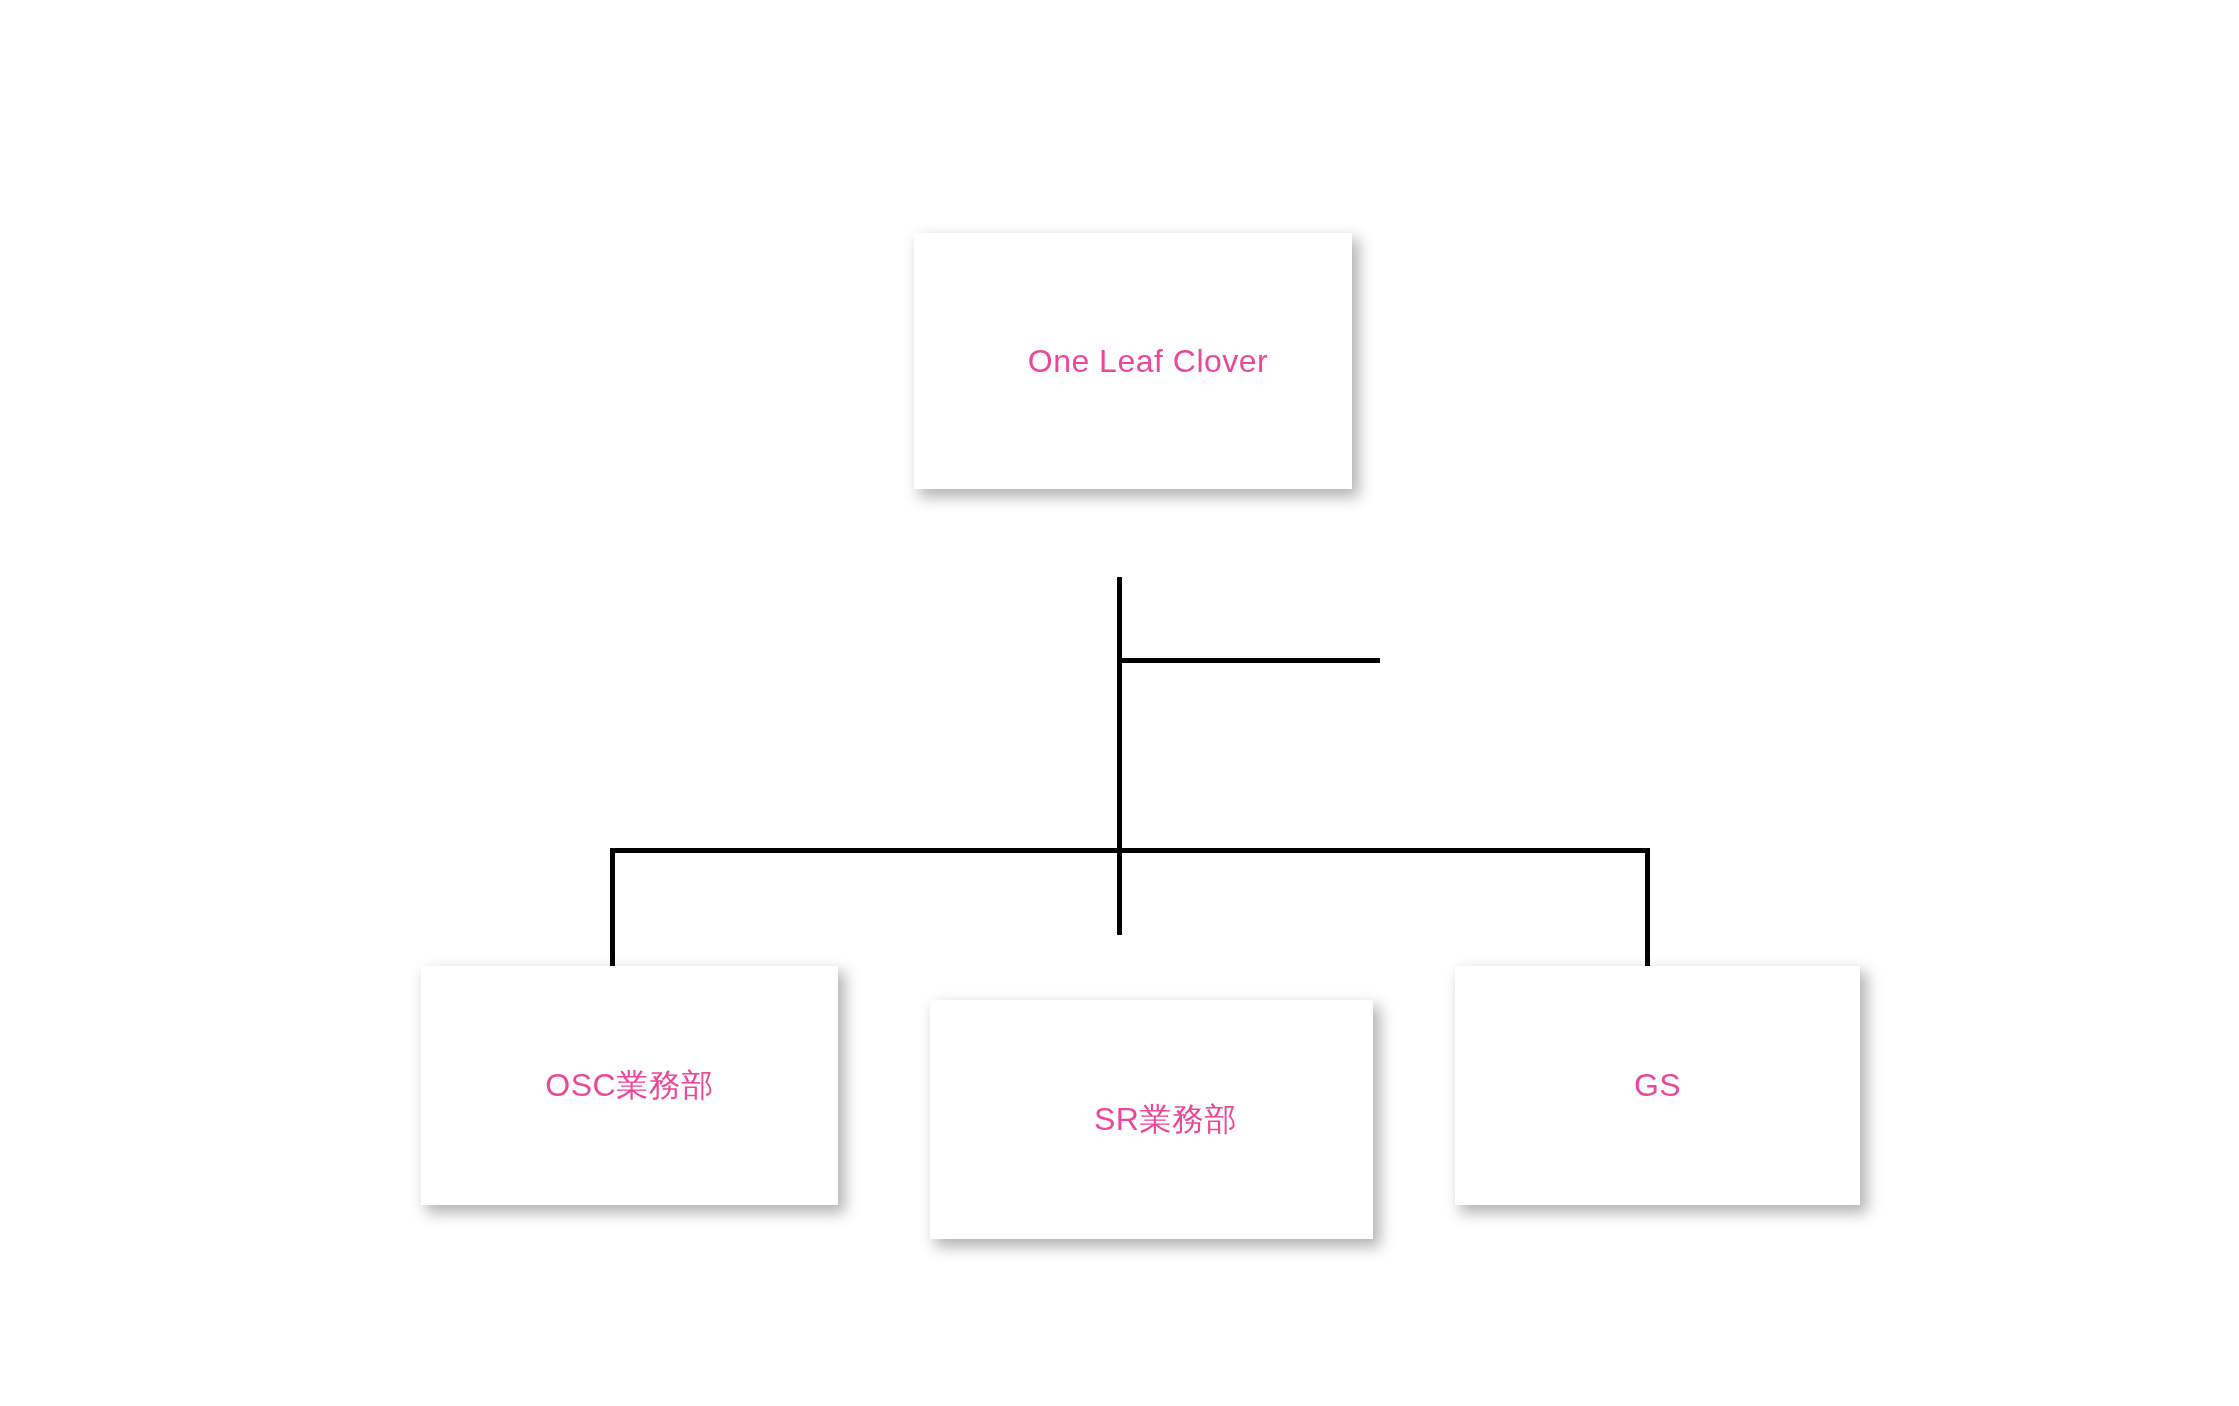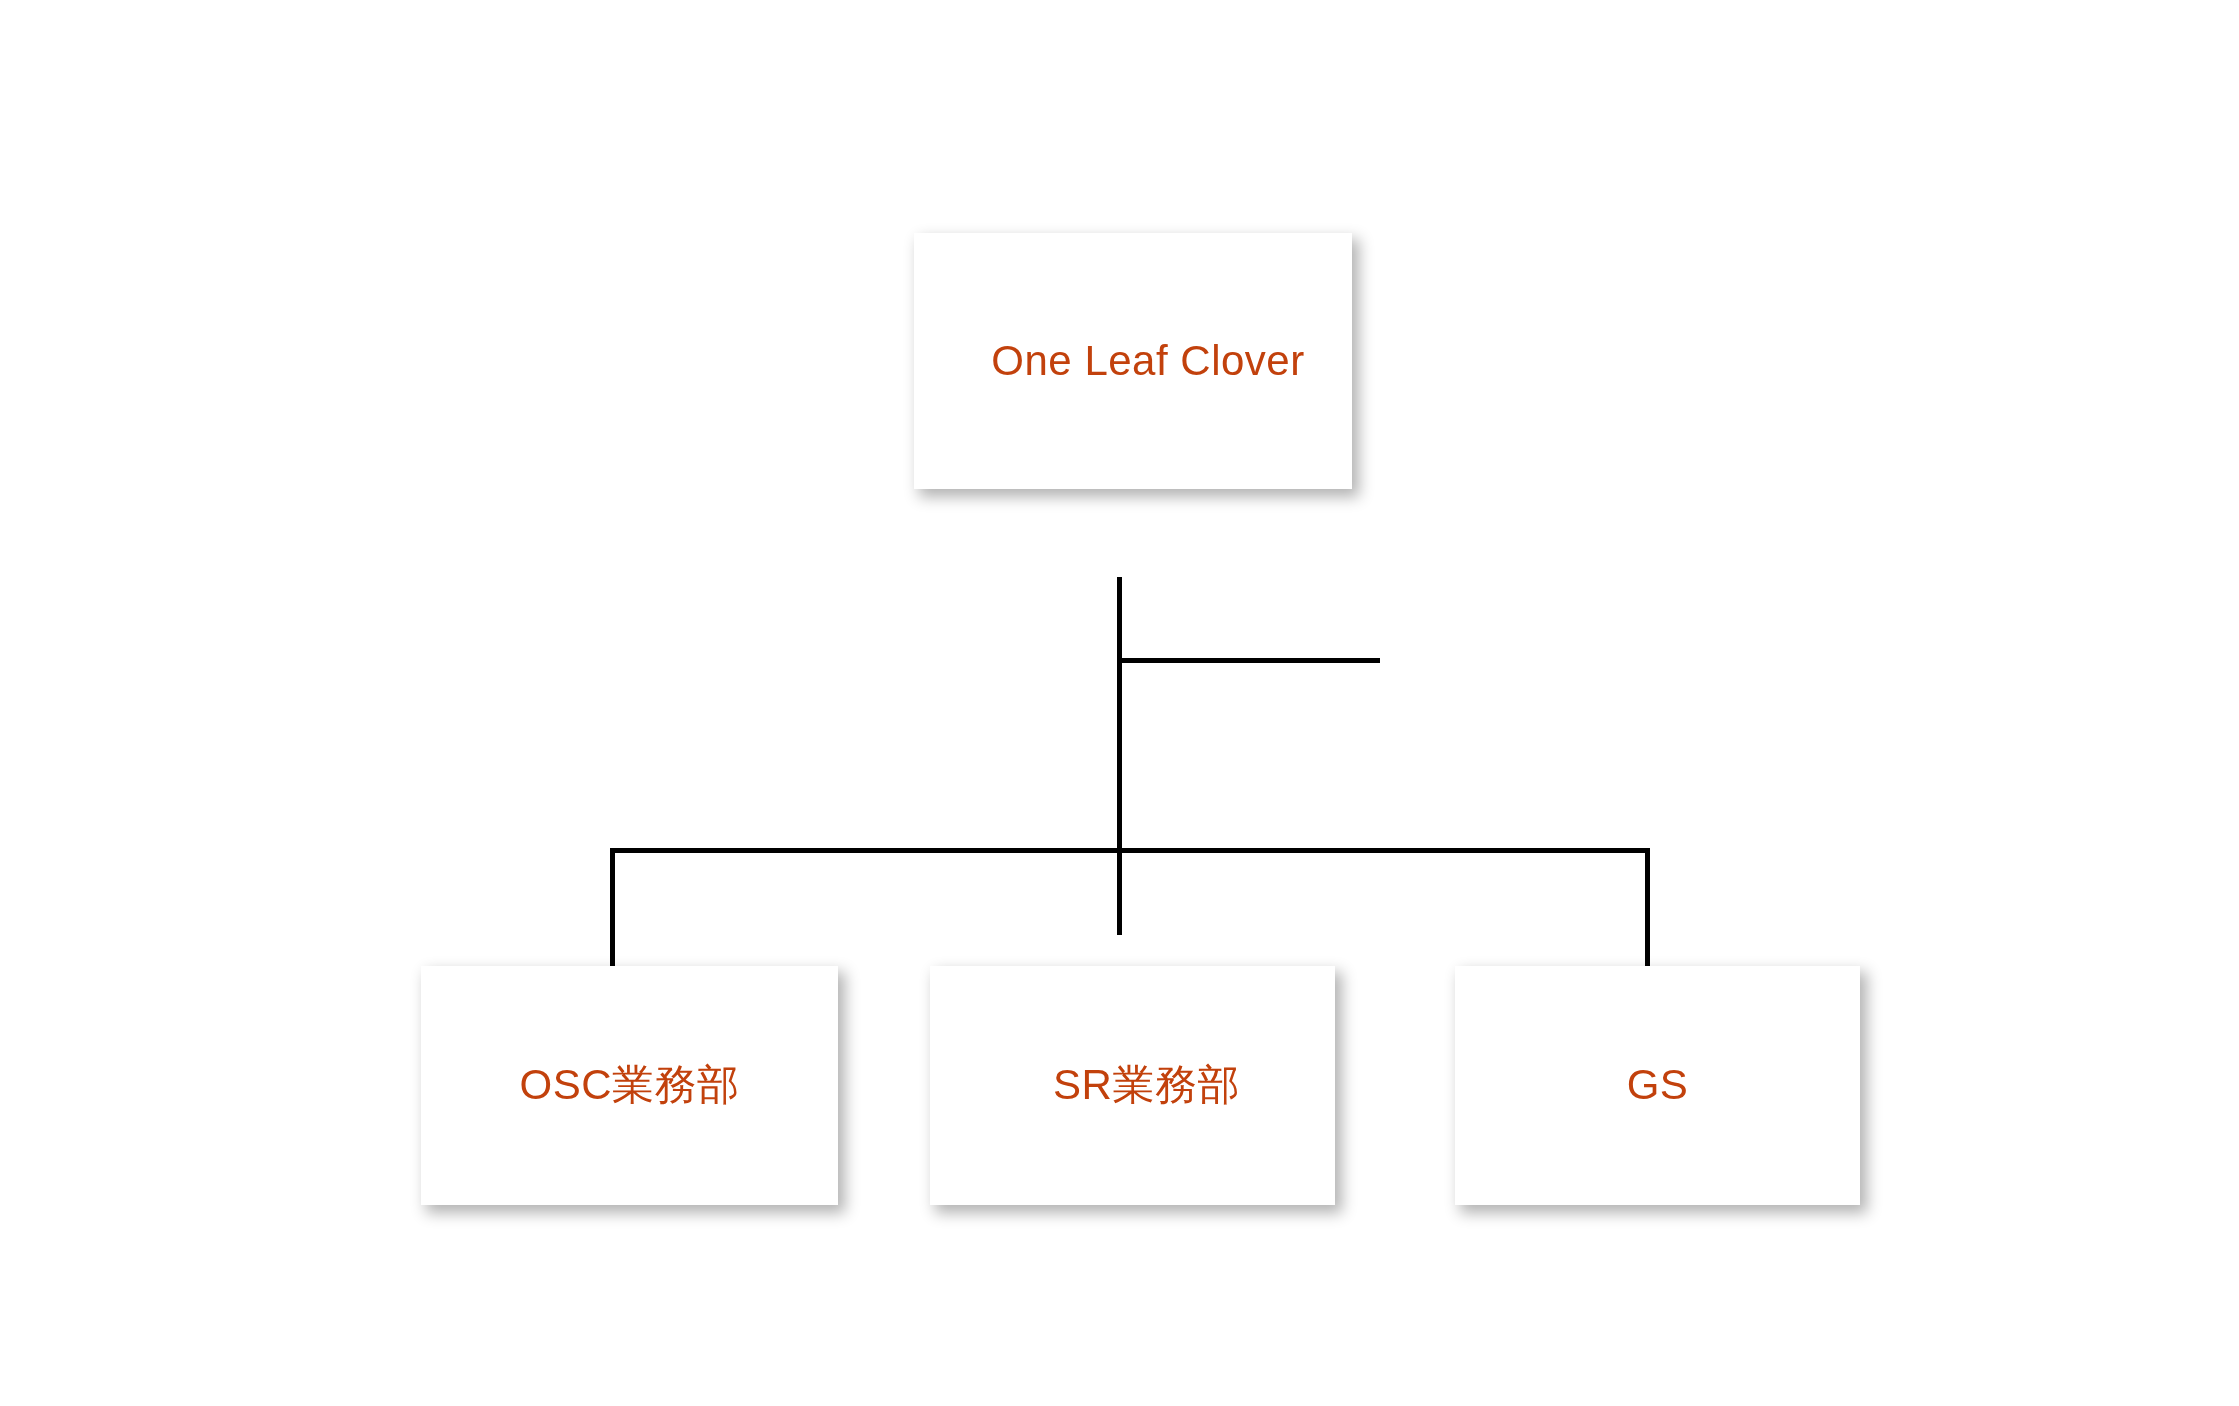--- a/index.html
+++ b/index.html
@@ -24,33 +24,33 @@
     position: absolute;
     background: #ffffff;
     box-shadow: 6px 7px 14px 1px rgba(0,0,0,0.30);
     display: flex;
     align-items: center;
     justify-content: center;
     box-sizing: border-box;
     z-index: 5;
   }
   .node-label {
-    color: #c2410c;
-    font-size: 42px;
+    color: #ec4899;
+    font-size: 32px;
     font-weight: 400;
     line-height: 1.2;
     letter-spacing: 0.5px;
     white-space: nowrap;
     text-align: center;
   }
   .node.root  { left: 914px;  top: 233px;  width: 438px; height: 256px; }
   .node.root .node-label { padding-left: 30px; }
   .node.staff { left: 1432px; top: 516px;  width: 404px; height: 236px; }
   .node.c1    { left: 421px;  top: 966px;  width: 417px; height: 239px; }
-  .node.c2    { left: 930px;  top: 966px;  width: 405px; height: 239px; padding-left: 28px; }
+  .node.c2    { left: 930px;  top: 1000px;  width: 443px; height: 239px; padding-left: 28px; }
   .node.c3    { left: 1455px; top: 966px;  width: 405px; height: 239px; }
 
   
   .line {
     position: absolute;
     background: #000000;
     z-index: 2;
   }
   .line-v { width: 5px; }
   .line-h { height: 5px; }

